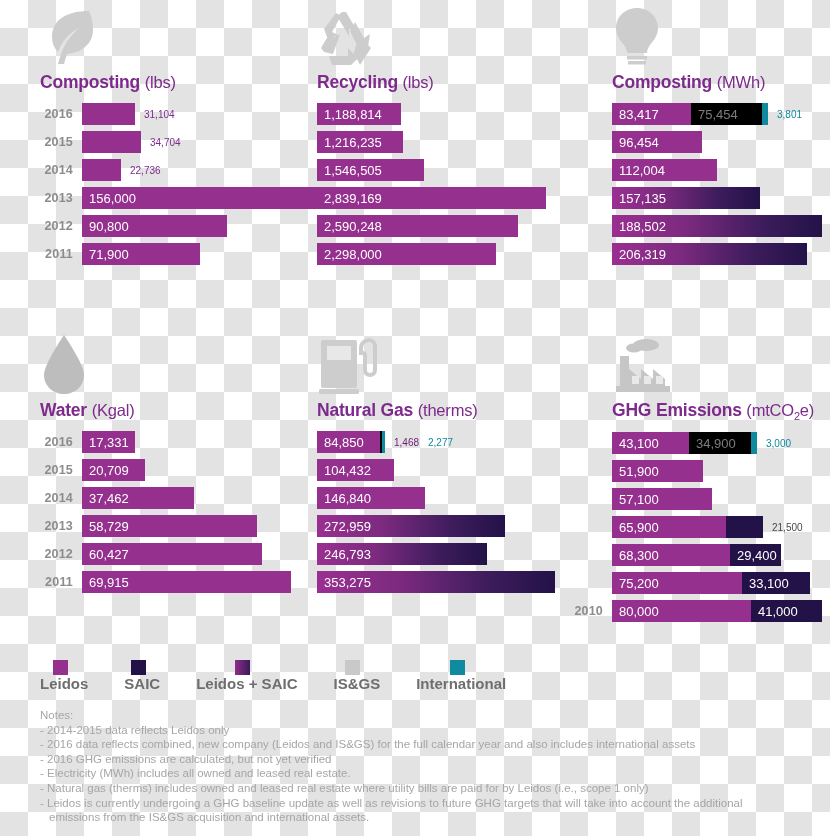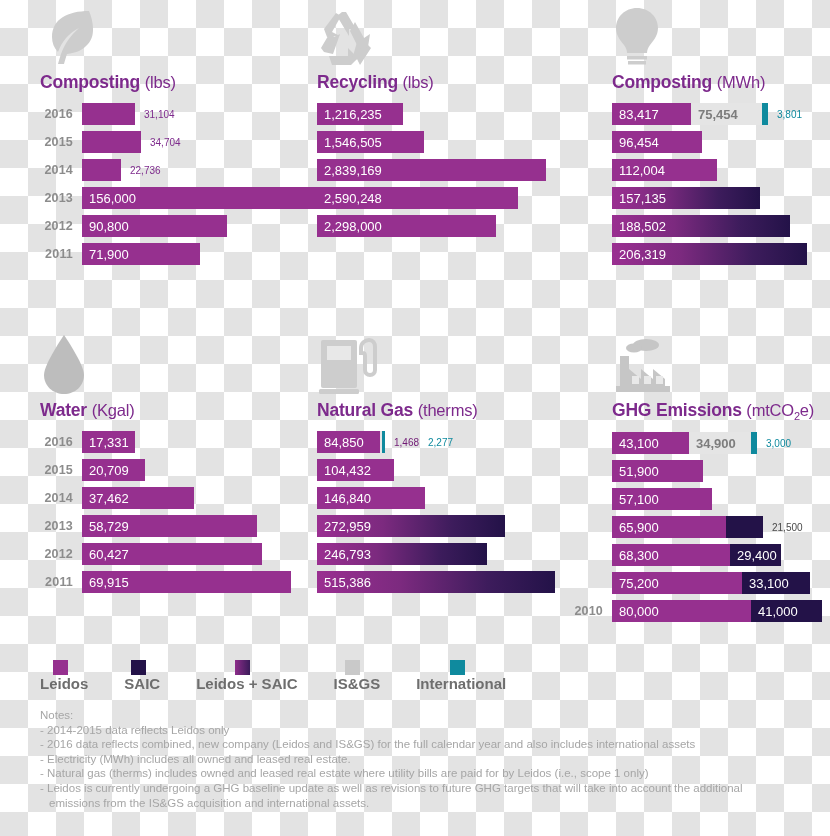--- a/index.html
+++ b/index.html
@@ -40,21 +40,21 @@
   }
   .bars { display:flex; align-items:stretch; height:22px; flex:0 0 auto; }
   .seg {
     height:22px; display:flex; align-items:center;
     font-size:13px; color:#ffffff; white-space:nowrap;
     padding-left:7px; overflow:visible;
   }
   .seg.leidos   { background:#96308f; }
   .seg.saic     { background:#231248; }
   .seg.combo    { background: linear-gradient(to right, #9a2f91 0%, #7c2a7f 35%, #3d1c5c 72%, #231248 100%); text-align: center; }
-  .seg.isgs     { background:#e5e5e5; color:#7d7d7d;font-weight:bold; }
+  .seg.isgs     { background:#000000; color:#7d7d7d; }
   .seg.intl     { background:#0f8a9e; }
   .outside {
     font-size:10px; white-space:nowrap; padding-left:9px;
     display:flex; align-items:center; height:22px;
   }
   .outside.purple { color:#7d2a8c; }
   .outside.gray   { color:#701a75; }
   .outside.teal   { color:#0f8a9e; }
   .outside.dark   { color:#4a4a4a; }
 
@@ -155,20 +155,25 @@
       </svg>
     </div>
     <div class="chart-title">
       <span>Recycling</span>
       <span class="unit">(lbs)</span>
     </div>
     <div class="rows">
 
       <div class="row">
         <div class="bars">
+          <div class="seg leidos" style="width:84px">1,188,814</div>
+        </div>
+      </div>
+      <div class="row">
+        <div class="bars">
           <div class="seg leidos" style="width:86px">1,216,235</div>
         </div>
       </div>
       <div class="row">
         <div class="bars">
           <div class="seg leidos" style="width:107px">1,546,505</div>
         </div>
       </div>
       <div class="row">
         <div class="bars">
@@ -224,21 +229,21 @@
           <div class="seg leidos" style="width:105px">112,004</div>
         </div>
       </div>
       <div class="row">
         <div class="bars">
           <div class="seg combo" style="width:148px">157,135</div>
         </div>
       </div>
       <div class="row">
         <div class="bars">
-          <div class="seg combo" style="width:178px">188,502</div>
+          <div class="seg combo" style="width:210px">188,502</div>
         </div>
       </div>
       <div class="row">
         <div class="bars">
           <div class="seg combo" style="width:195px">206,319</div>
         </div>
       </div>
 
     </div>
   </div>
@@ -337,21 +342,21 @@
           <div class="seg combo" style="width:188px">272,959</div>
         </div>
       </div>
       <div class="row">
         <div class="bars">
           <div class="seg combo" style="width:170px">246,793</div>
         </div>
       </div>
       <div class="row">
         <div class="bars">
-          <div class="seg combo" style="width:238px">515,386</div>
+          <div class="seg combo" style="width:238px">353,275</div>
         </div>
       </div>
 
     </div>
   </div>
 
   <div class="panel" style="left:568px; top:328px; width:264px;">
     <div class="icon-wrap" style="padding-left:44px">
       <svg width="70" height="60" viewBox="0 0 70 60">
         <g fill="#c6c6c6">
@@ -454,19 +459,20 @@
     <div class="legend-item">
       <span class="swatch sw-intl"></span>
       <span class="legend-label">International</span>
     </div>
   </div>
 
   <div class="notes">
     <div>Notes:</div>
     <div>- 2014-2015 data reflects Leidos only</div>
     <div>- 2016 data reflects combined, new company (Leidos and IS&amp;GS) for the full calendar year and also includes international assets</div>
+    <div>- 2016 GHG emissions are calculated, but not yet verified</div>
     <div>- Electricity (MWh) includes all owned and leased real estate.</div>
     <div>- Natural gas (therms) includes owned and leased real estate where utility bills are paid for by Leidos (i.e., scope 1 only)</div>
     <div>- Leidos is currently undergoing a GHG baseline update as well as revisions to future GHG targets that will take into account the additional</div>
     <div class="indent">emissions from the IS&amp;GS acquisition and international assets.</div>
   </div>
 
 </div>
 
 </body></html>

